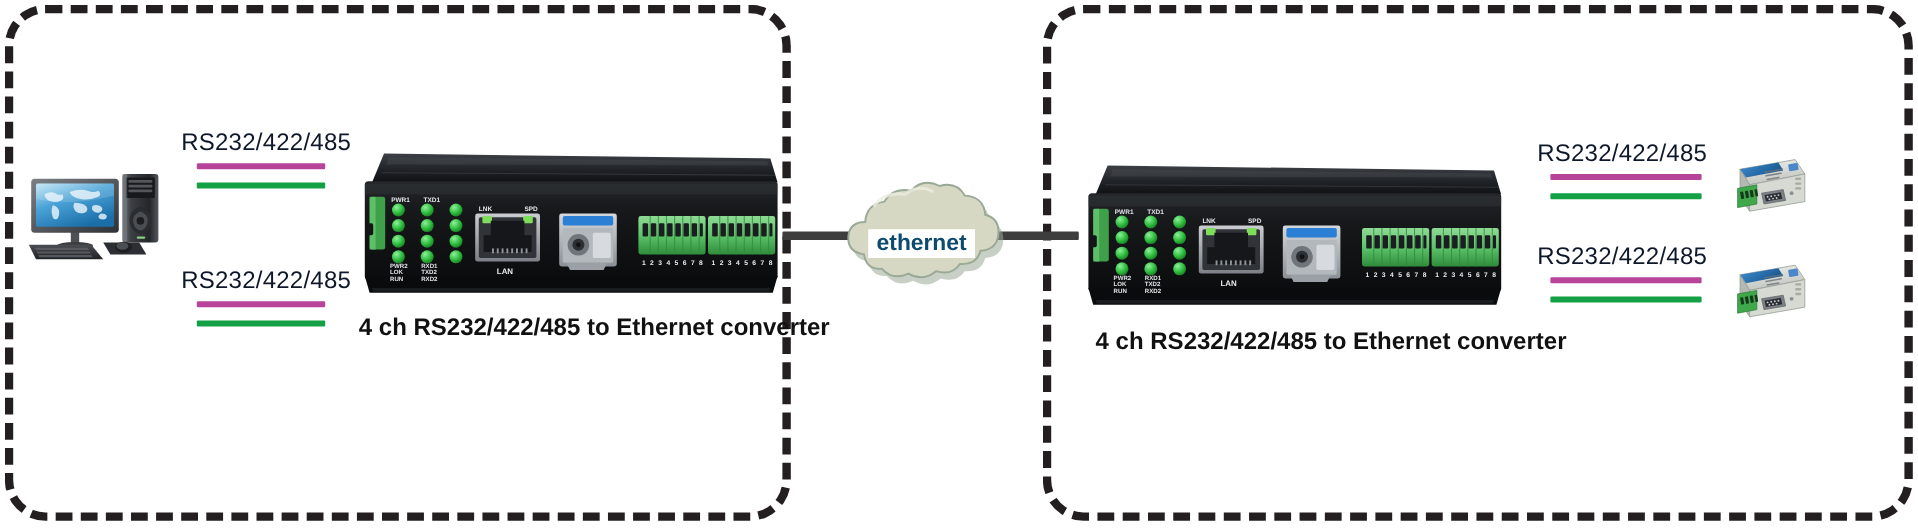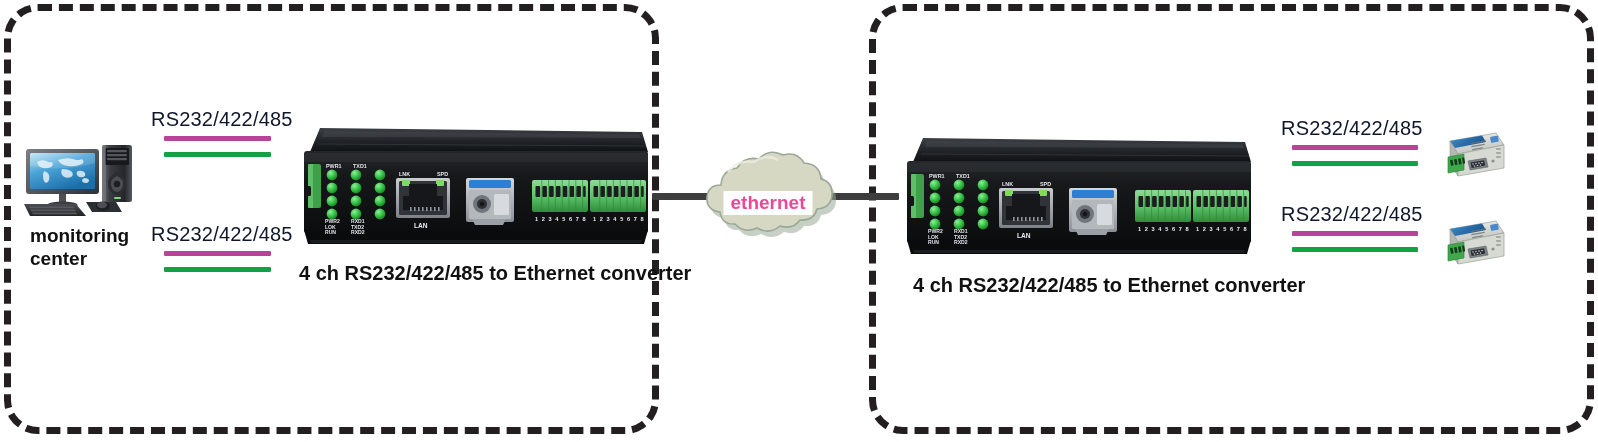--- a/index.html
+++ b/index.html
@@ -80,21 +80,21 @@
   #eth-cloud svg { display: block; width: 100%; height: 100%; }
   .eth-cloud-text {
     position: absolute;
     left: 50%;
     top: 50%;
     transform: translate(-50%, -50%);
     background: #ffffff;
     padding: 1px 7px;
     font-size: 19px;
     font-weight: 700;
-    color: #ec4899;
+    color: #0c4a6e;
     white-space: nowrap;
   }
 
   
   #computer { position: absolute; left: 18px; top: 140px; width: 122px; height: 80px; }
   #computer svg { display: block; width: 100%; height: 100%; }
 
   
   .converter { position: absolute; }
   .converter svg { display: block; width: 100%; height: 100%; }
@@ -179,24 +179,20 @@
         <path d="M12.5 69.5 l44 0 l1.3 1.8 l-44.6 0z"></path>
         <path d="M14 72.5 l44 0 l1.3 1.8 l-44.6 0z"></path>
       </g>
 
       <path d="M68 62 l30 0 l6 10 l-30 0z" fill="#2b2e32"></path>
       <ellipse cx="85" cy="66" rx="7" ry="4.6" fill="#1d1f22"></ellipse>
       <ellipse cx="84" cy="65" rx="5" ry="3.2" fill="#6a6e74" opacity="0.6"></ellipse>
     </svg>
   </div>
 
-  <div class="label node-label" style="left:30px; top:224px;">
-    <span>monitoring</span><br>
-    <span>center</span>
-  </div>
 
   <div class="label serial-label" style="left:151px; top:107px;">RS232/422/485</div>
   <div class="link-pair" style="left:164px; top:136px; width:107px;">
     <div class="link-line link-magenta" style="width:107px;"></div>
     <div class="link-line link-green" style="width:107px;"></div>
   </div>
 
   <div class="label serial-label" style="left:151px; top:222px;">RS232/422/485</div>
   <div class="link-pair" style="left:164px; top:251px; width:107px;">
     <div class="link-line link-magenta" style="width:107px;"></div>

